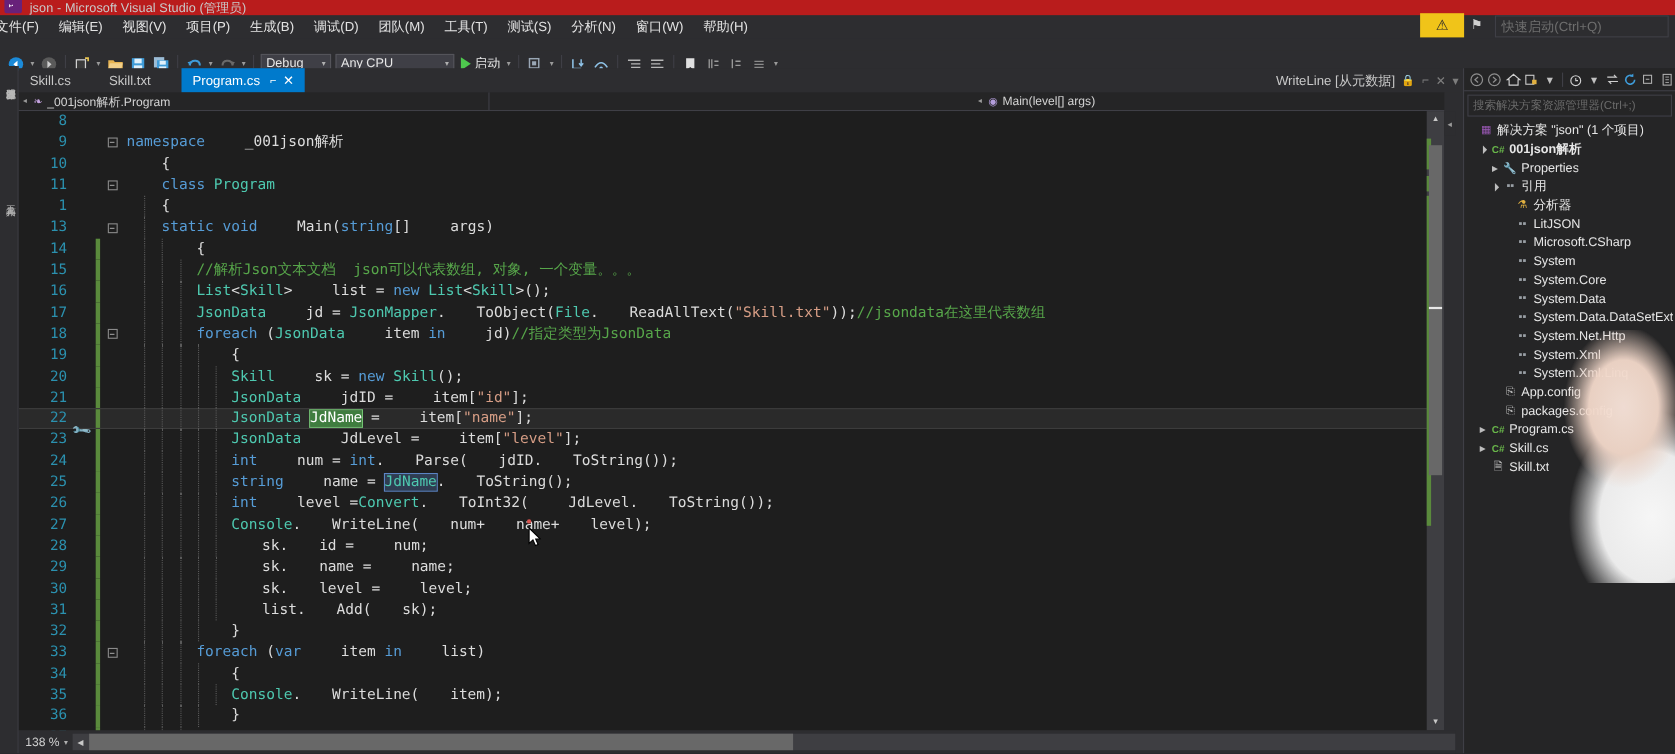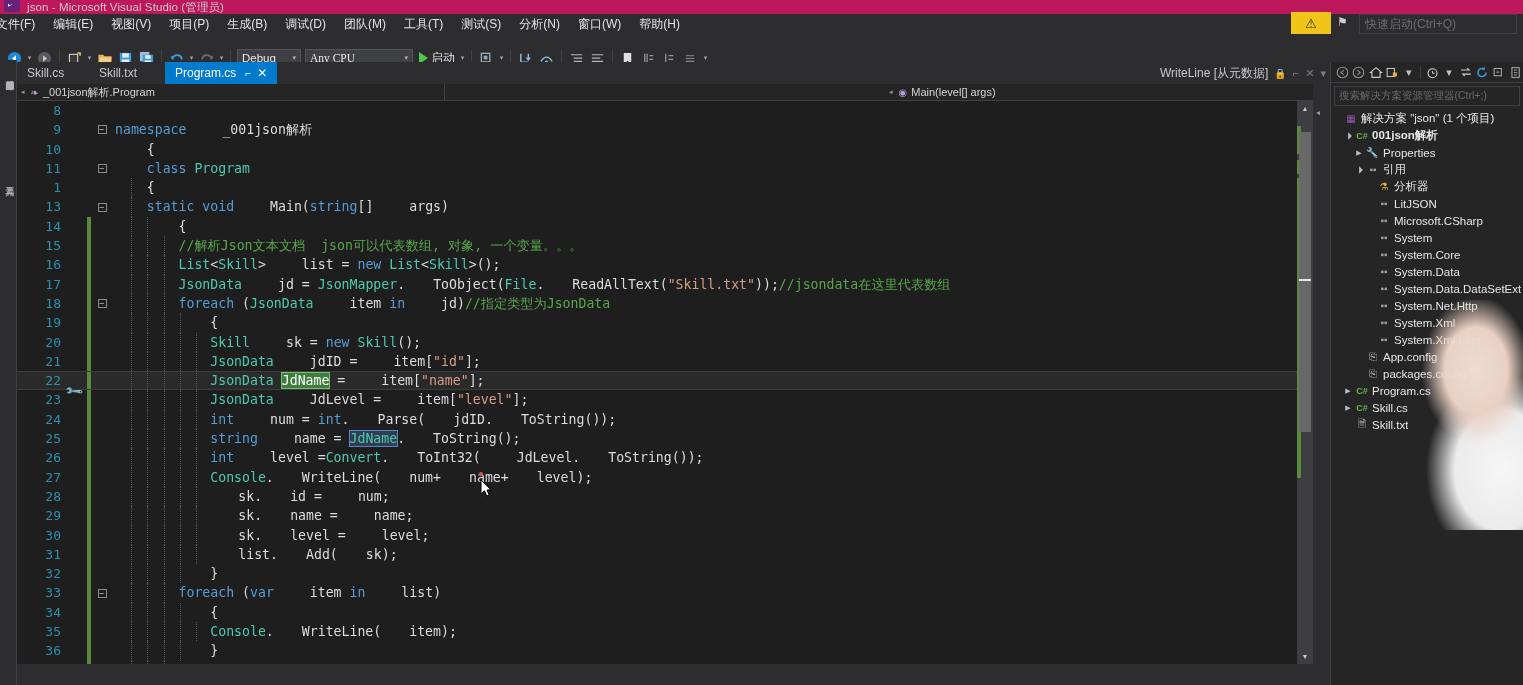--- a/index.html
+++ b/index.html
@@ -8,21 +8,21 @@
     background: #2d2d30;
     font-family: "Liberation Sans", "DejaVu Sans", sans-serif;
     overflow: hidden;
     color: #f1f1f1;
   }
   .app { position: relative; width: 1523px; height: 685px; background: #2d2d30; }
 
   
   .titlebar {
     position: absolute; left: 0; top: 0; width: 1523px; height: 14px;
-    background: #be185d; display: flex; align-items: center;
+    background: #b91c1c; display: flex; align-items: center;
   }
   .vs-logo {
     width: 16px; height: 14px; margin-left: 4px;
     background: #68217a; border-radius: 2px; flex: none;
     position: relative; top: -2px;
   }
   .vs-logo::after {
     content: ""; position: absolute; left: 4px; top: 3px;
     width: 8px; height: 8px;
     background: linear-gradient(135deg, #fff 0 50%, transparent 50% 100%);
@@ -74,21 +74,21 @@
               font-size: 7px; color: #9a9a9a; flex:none; }
   .tb-sep { width: 1px; height: 16px; background: #3f3f46; margin: 0 4px; flex: none; }
   .combo {
     height: 19px; background: #3f3f46; border: 1px solid #54545a; color: #e8e8e8;
     font-size: 11.5px; display: flex; align-items: center; padding: 0 4px;
     margin: 0 2px; position: relative; flex: none;
   }
   .combo .cv { flex: 1; white-space: nowrap; }
   .combo .ca { font-size: 7px; color: #b0b0b0; margin-left: 6px; }
   .combo.debug { width: 64px; }
-  .combo.cpu { width: 108px; font-family: Liberation Serif, serif; }
+  .combo.cpu { width: 108px; }
   .run-btn { display: flex; align-items: center; gap: 3px; margin-left: 4px; }
   .run-tri {
     width: 0; height: 0; border-left: 9px solid #4ec94e;
     border-top: 6px solid transparent; border-bottom: 6px solid transparent;
   }
   .run-label { font-size: 12px; color: #e3e3e3; white-space: nowrap; }
 
   
   .left-rail {
     position: absolute; left: 0; top: 60px; width: 17px; height: 625px;
@@ -545,20 +545,30 @@
       <div class="vs-changemark" style="top:10px;height:28px;"></div>
       <div class="vs-changemark" style="top:44px;height:14px;"></div>
       <div class="vs-changemark" style="top:62px;height:300px;"></div>
       <div class="vs-thumb"></div>
       <div class="vs-caretmark" style="top:163px;"></div>
     </div>
     <div class="vs-dn">▼</div>
   </div>
   <div class="edge-expand">◂</div>
 
+  <div class="hstrip">
+    <div class="zoomlevel">
+      <span>138 %</span>
+      <span class="zoom-caret">▾</span>
+    </div>
+    <div class="hscroll-left">◀</div>
+    <div class="hscroll-track">
+      <div class="hscroll-thumb"></div>
+    </div>
+  </div>
 
   <div class="solexp">
     <div class="se-toolbar">
       <div class="se-tb">
         <svg width="13" height="13" viewBox="0 0 16 16">
             <circle cx="8" cy="8" r="6.5" fill="none" stroke="#8d8d8d" stroke-width="1.4"></circle>
             <path d="M9.5 5 L6 8 L9.5 11" stroke="#8d8d8d" stroke-width="1.4" fill="none"></path>
           </svg>
       </div>
       <div class="se-tb">

